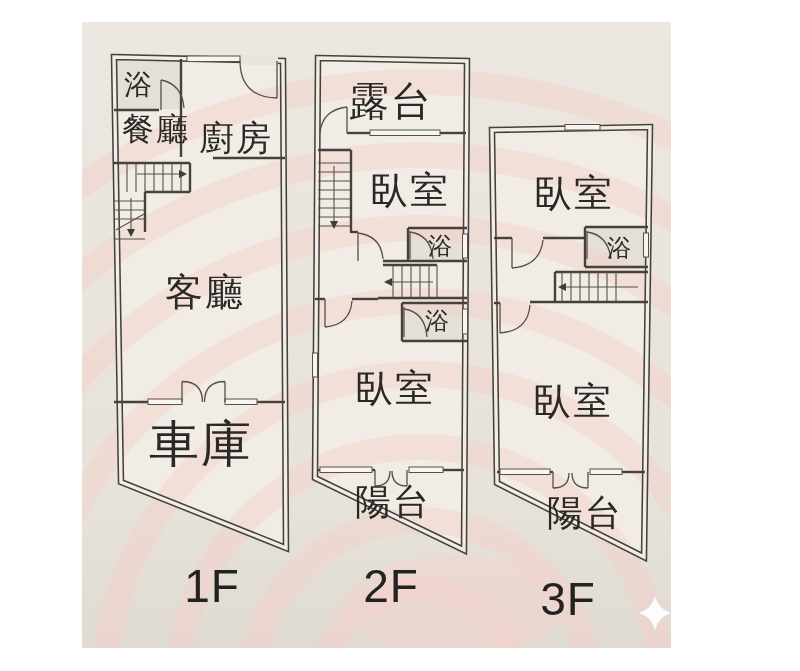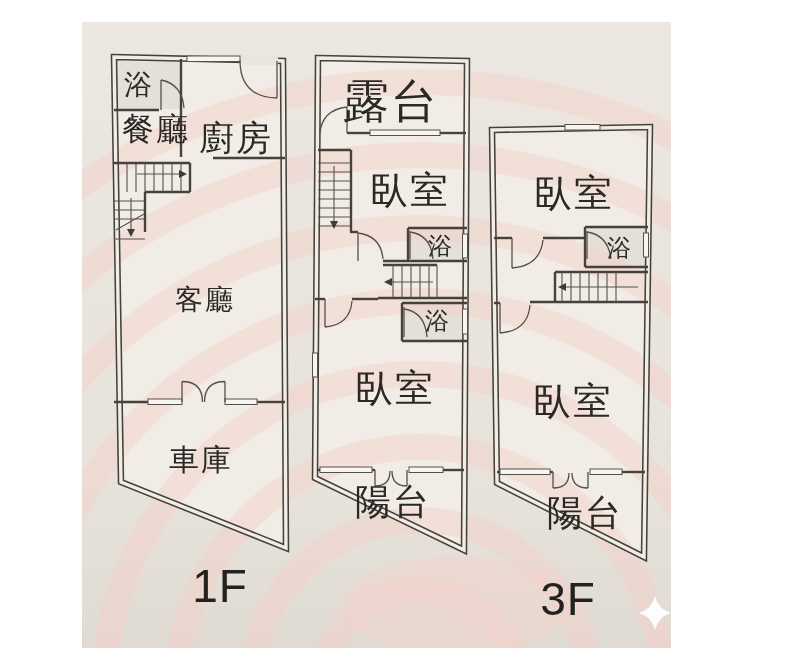--- a/index.html
+++ b/index.html
@@ -189,32 +189,33 @@
   </g>
 
   <path d="M655,596 Q658,609 671,613 Q658,617 655,630 Q652,617 639,613 Q652,609 655,596 Z" fill="#ffffff" opacity="0.95"></path>
 </svg>
 
 <div class="labels">
 
   <div class="lbl" style="left:139px;top:85px;font-size:28px">浴</div>
   <div class="lbl" style="left:156px;top:129px;font-size:32px">餐廳</div>
   <div class="lbl" style="left:236px;top:137px;font-size:35px">廚房</div>
-  <div class="lbl" style="left:205px;top:300px;font-size:28px">客廳</div>
-  <div class="lbl" style="left:201px;top:460px;font-size:30px">車庫</div>
-
-  <div class="lbl" style="left:391px;top:101px;font-size:46px">露台</div>
+  <div class="lbl" style="left:205px;top:292px;font-size:38px">客廳</div>
+  <div class="lbl" style="left:201px;top:444px;font-size:50px">車庫</div>
+
+  <div class="lbl" style="left:391px;top:101px;font-size:40px">露台</div>
   <div class="lbl" style="left:410px;top:190px;font-size:38px">臥室</div>
   <div class="lbl" style="left:441px;top:246px;font-size:24px">浴</div>
   <div class="lbl" style="left:438px;top:321px;font-size:24px">浴</div>
   <div class="lbl" style="left:395px;top:388px;font-size:38px">臥室</div>
   <div class="lbl" style="left:393px;top:502px;font-size:36px">陽台</div>
 
   <div class="lbl" style="left:574px;top:193px;font-size:38px">臥室</div>
   <div class="lbl" style="left:620px;top:248px;font-size:24px">浴</div>
   <div class="lbl" style="left:573px;top:401px;font-size:38px">臥室</div>
   <div class="lbl" style="left:585px;top:513px;font-size:36px">陽台</div>
 
-  <div class="floor-lbl" style="left:220px;top:586px">1F</div>
+  <div class="floor-lbl" style="left:212px;top:586px">1F</div>
+  <div class="floor-lbl" style="left:391px;top:586px">2F</div>
   <div class="floor-lbl" style="left:568px;top:599px">3F</div>
 </div>
 
 </div>
 
 </body></html>

